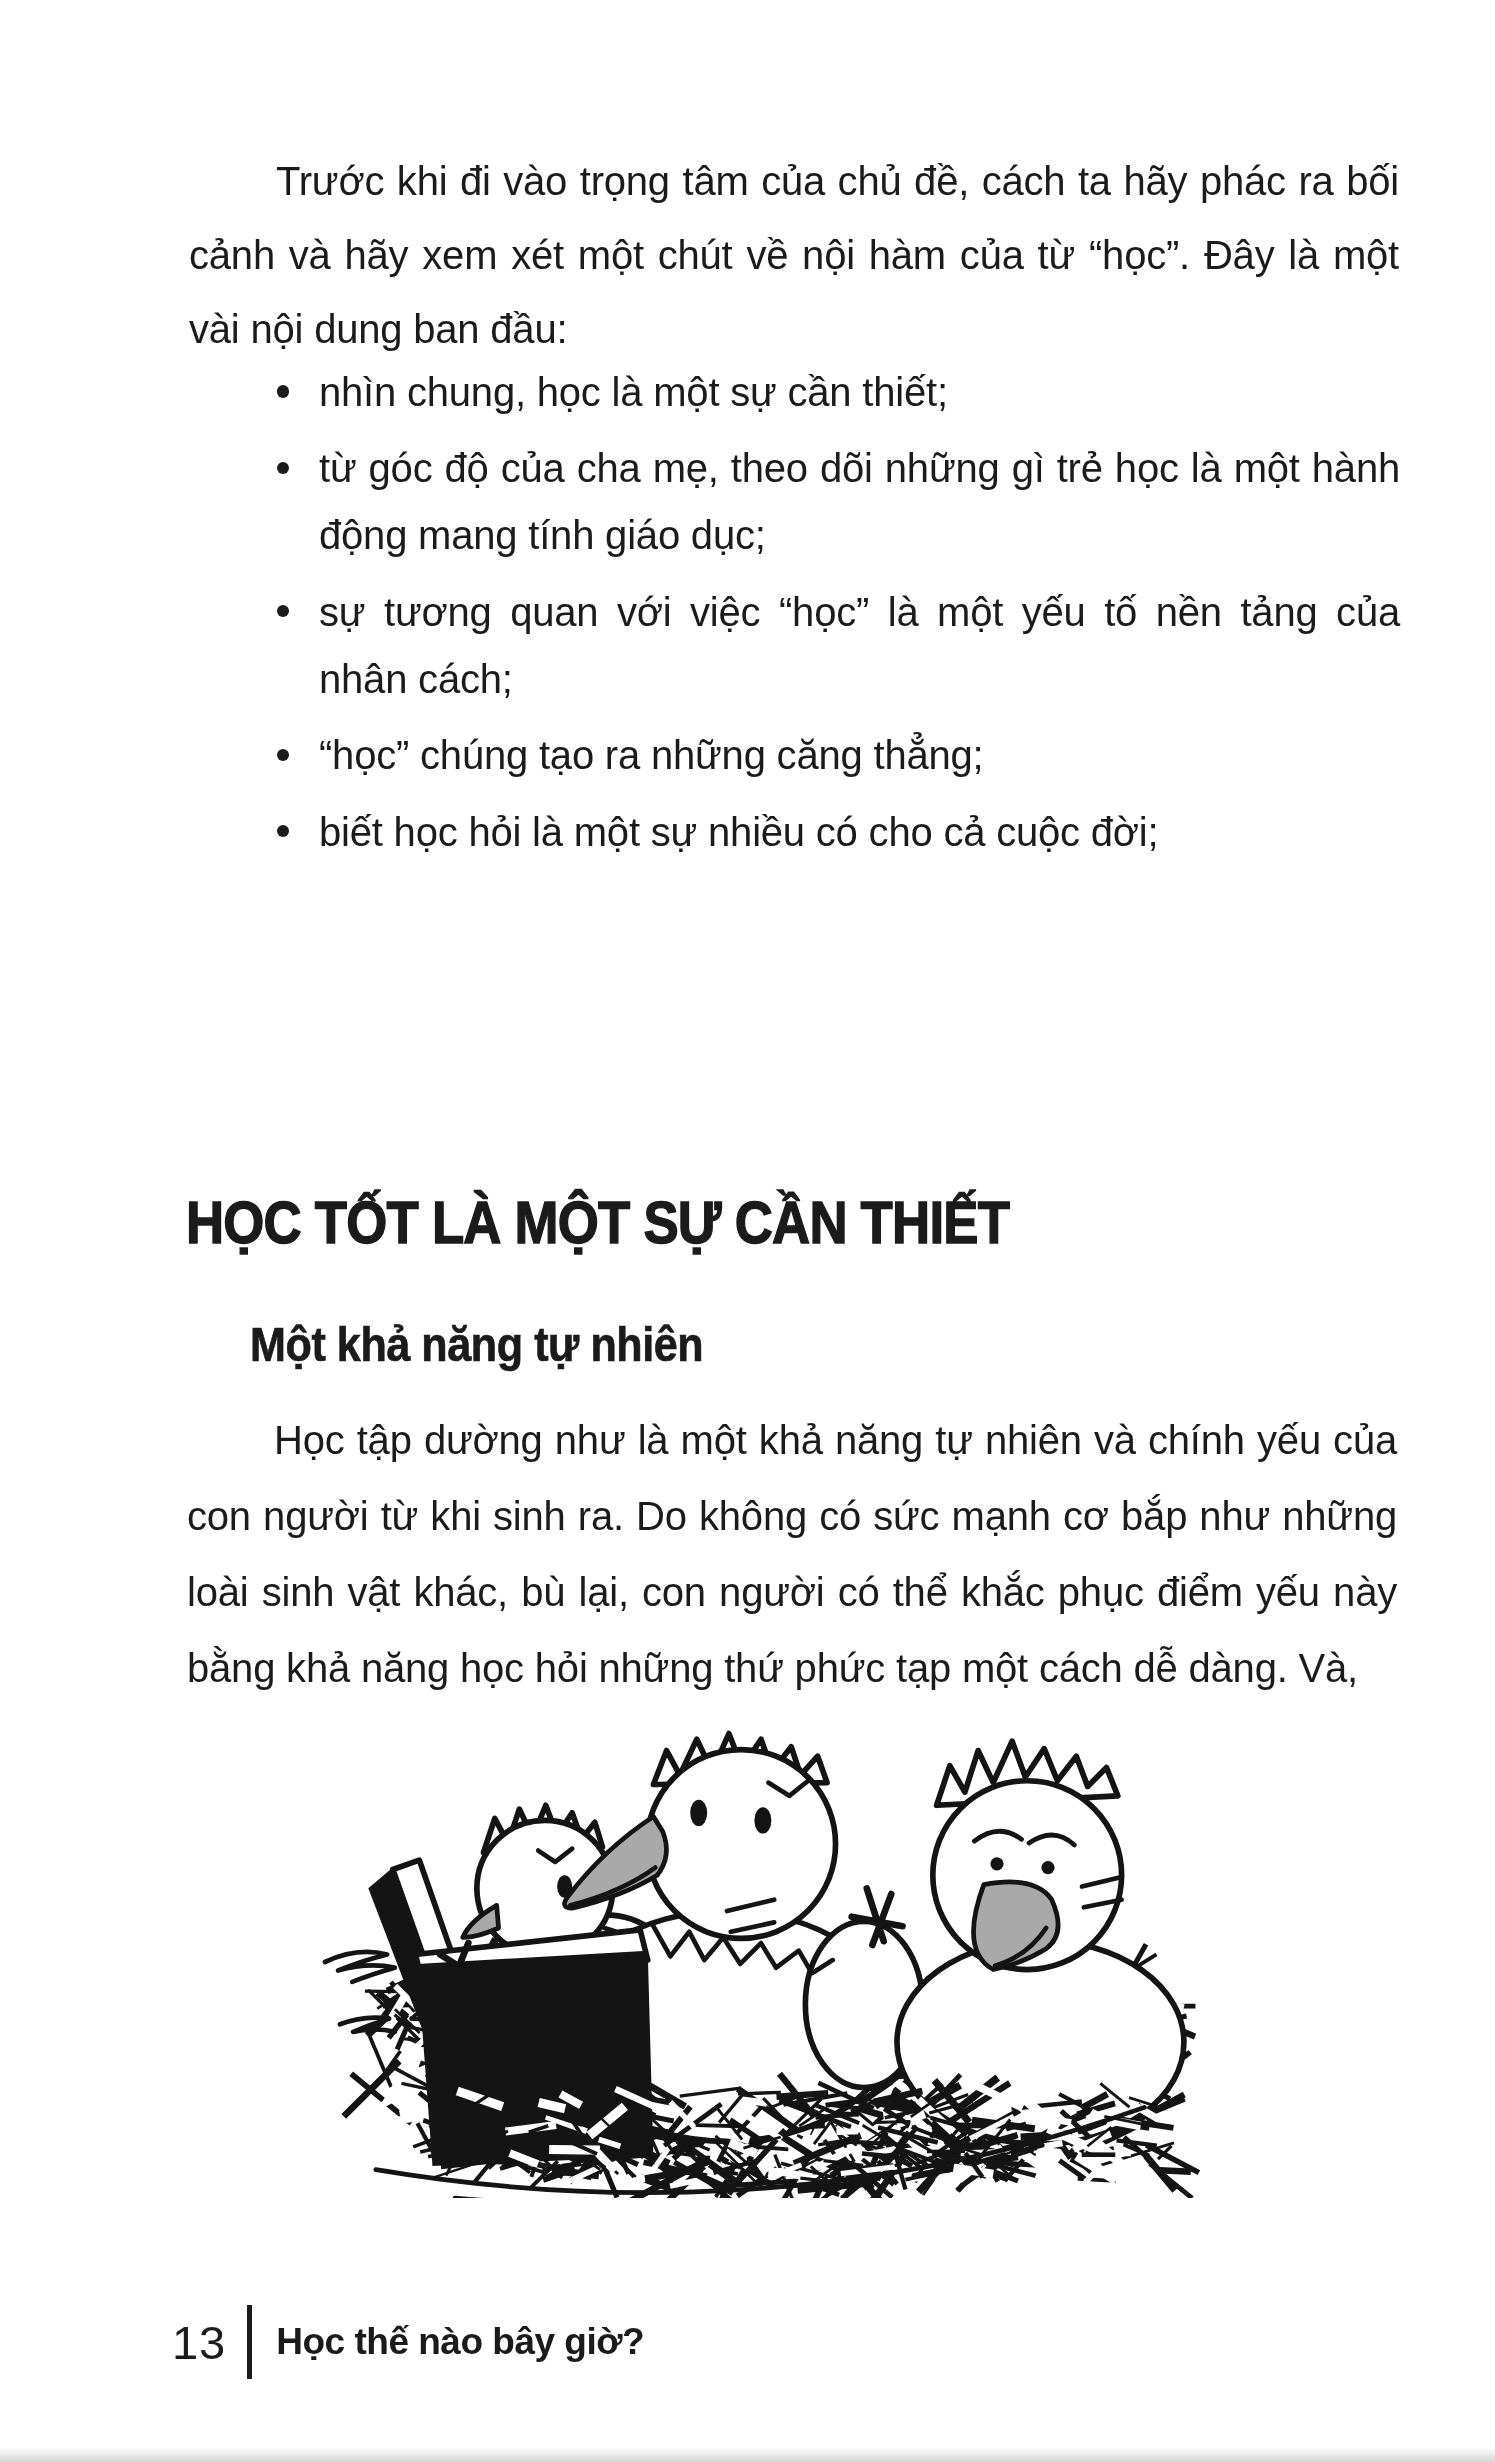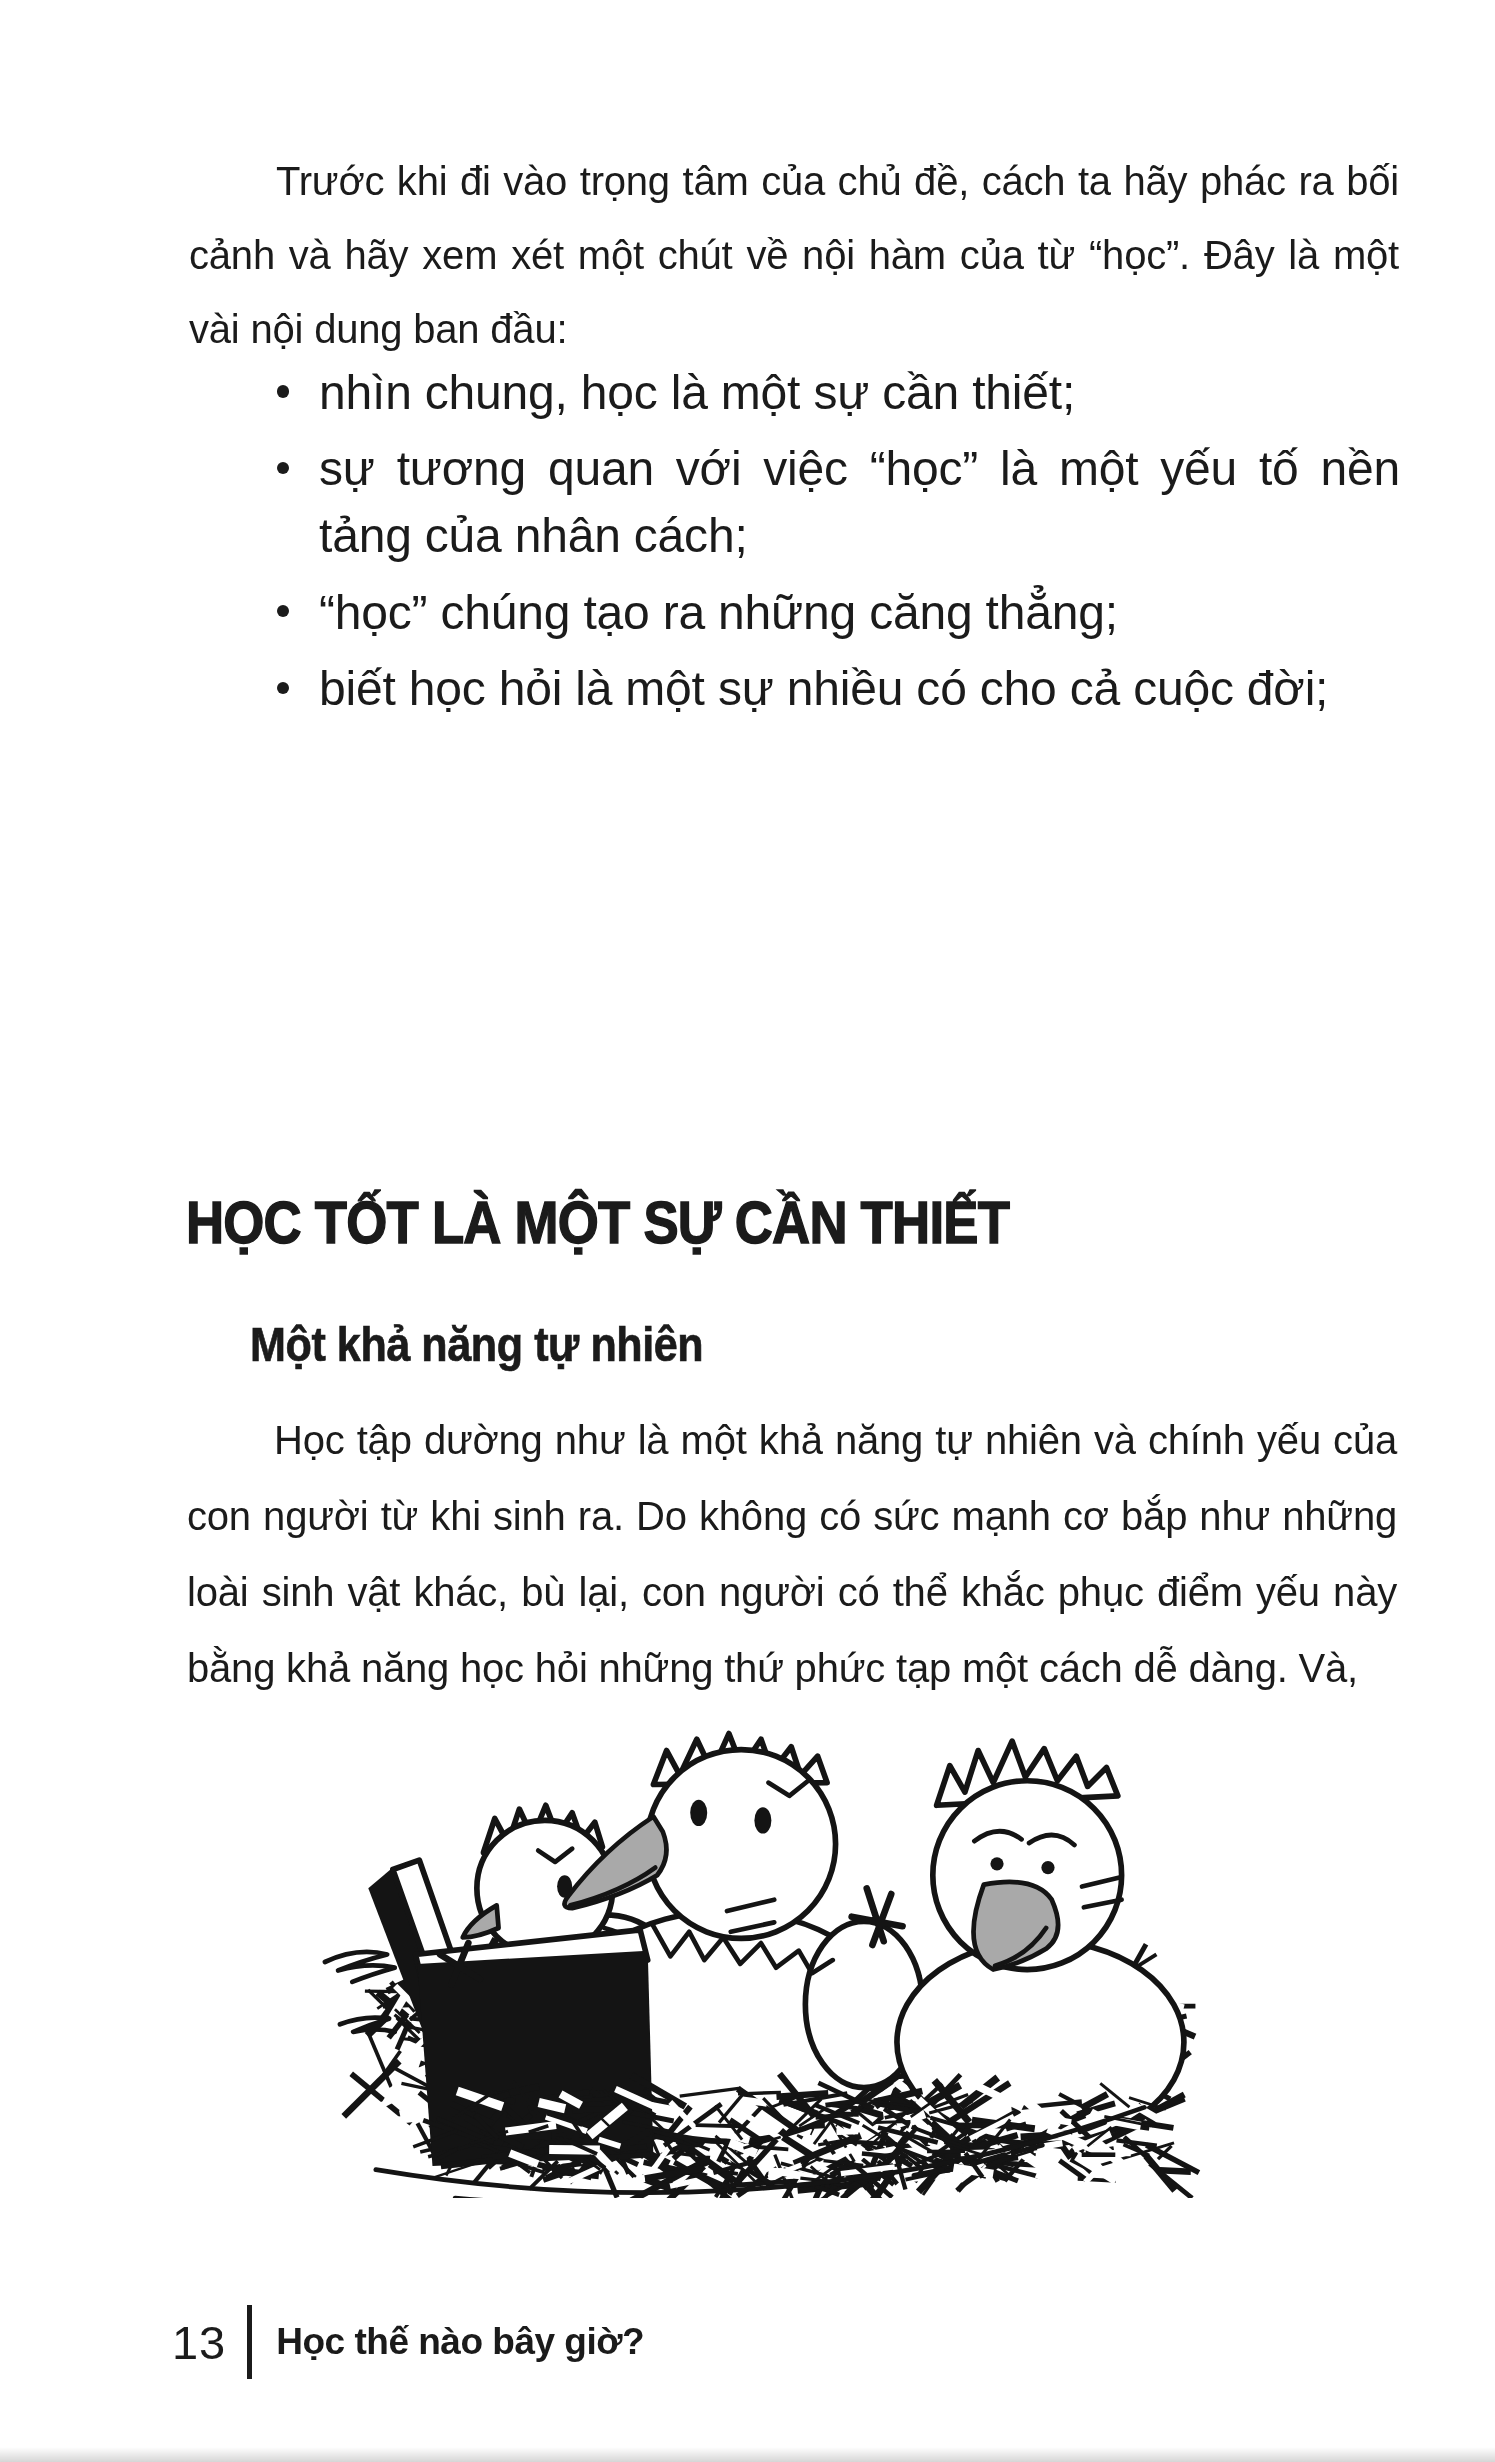--- a/index.html
+++ b/index.html
@@ -11,21 +11,21 @@
   }
   .page{position:absolute;inset:0;}
   .intro{
     position:absolute;left:189px;top:144px;width:1210px;margin:0;
     font-size:40px;line-height:74px;letter-spacing:-0.2px;
     text-align:justify;text-indent:87px;
   }
   .bullets{position:absolute;left:277px;top:359px;width:1123px;margin:0;padding:0;list-style:none;}
   .bullets li{
     position:relative;padding-left:42px;margin:0 0 9.4px 0;
-    font-size:48px;line-height:67px;letter-spacing:-0.2px;text-align:justify;
+    font-size:40px;line-height:67px;letter-spacing:-0.2px;text-align:justify;
   }
   .dot{
     position:absolute;left:0;top:26.4px;width:12.3px;height:12.3px;border-radius:50%;
     background:var(--text,#1b1b1b);
   }
   .heading{
     position:absolute;left:186px;top:1193px;margin:0;white-space:nowrap;
     font-size:60px;line-height:60px;font-weight:700;letter-spacing:-0.9px;
     -webkit-text-stroke:1.4px currentColor;
     transform:scaleX(0.88);transform-origin:left center;
@@ -59,20 +59,21 @@
 </style>
 </head>
 <body>
 
 <div class="page">
 
   <p class="intro">Trước khi đi vào trọng tâm của chủ đề, cách ta hãy phác ra bối cảnh và hãy xem xét một chút về nội hàm của từ “học”. Đây là một vài nội dung ban đầu:</p>
 
   <ul class="bullets">
     <li><span class="dot"></span><span>nhìn chung, học là một sự cần thiết;</span></li>
+    <li><span class="dot"></span><span>từ góc độ của cha mẹ, theo dõi những gì trẻ học là một hành động mang tính giáo dục;</span></li>
     <li><span class="dot"></span><span>sự tương quan với việc “học” là một yếu tố nền tảng của nhân cách;</span></li>
     <li><span class="dot"></span><span>“học” chúng tạo ra những căng thẳng;</span></li>
     <li><span class="dot"></span><span>biết học hỏi là một sự nhiều có cho cả cuộc đời;</span></li>
   </ul>
 
   <h1 class="heading">HỌC TỐT LÀ MỘT SỰ CẦN THIẾT</h1>
   <h2 class="subheading">Một khả năng tự nhiên</h2>
   <p class="body-para">Học tập dường như là một khả năng tự nhiên và chính yếu của con người từ khi sinh ra. Do không có sức mạnh cơ bắp như những loài sinh vật khác, bù lại, con người có thể khắc phục điểm yếu này bằng khả năng học hỏi những thứ phức tạp một cách dễ dàng. Và,</p>
 
   <svg class="illus" viewBox="0 0 950 500" aria-hidden="true">

